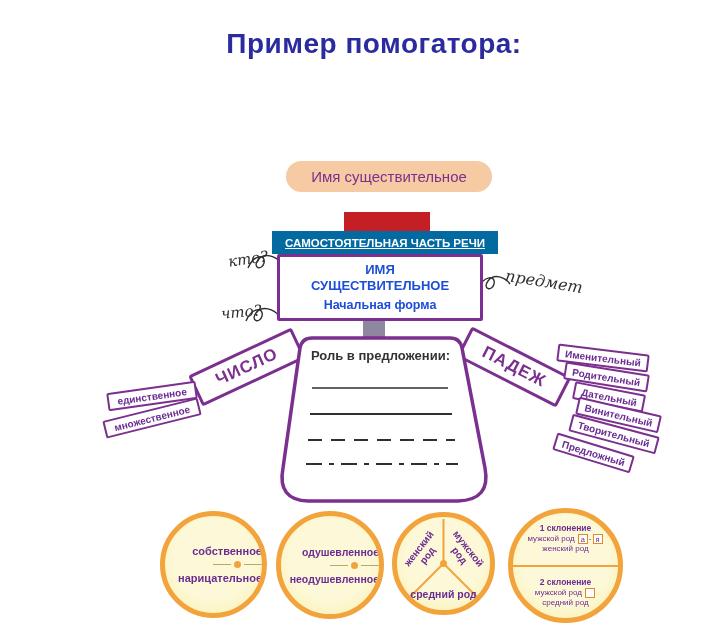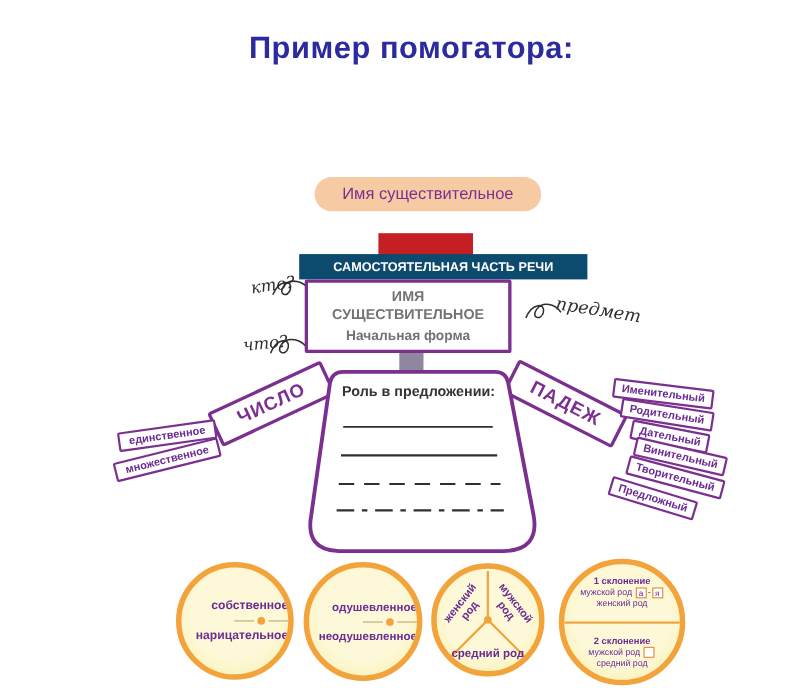--- a/index.html
+++ b/index.html
@@ -21,32 +21,32 @@
     display:flex; align-items:center; justify-content:center;
     color:#7b2f8e; font-weight:normal; font-size:15px; z-index:3;
   }
 
   
   .red-tab {
     position:absolute; left:344px; top:212px; width:86px; height:22px;
     background:#c51f26; z-index:2;
   }
   .red-banner {
-    position:absolute; left:272px; top:231px; width:262px; height:23px;
-    background:#0c4a6e; color:#fff; font-weight:bold; font-size:11.5px;
-    display:flex; align-items:center; justify-content:center;
-    white-space:nowrap; z-index:3;
+    position:absolute; left:272px; top:231px; width:226px; height:23px;
+    background:#0369a1; color:#fff; font-weight:bold; font-size:11.5px;
+    display:flex; align-items:center; justify-content:center;
+    white-space:nowrap; z-index:3;text-decoration:underline;
   }
 
   
   .head-box {
-    position:absolute; left:277px; top:254px; width:188px; height:67px;
+    position:absolute; left:277px; top:254px; width:206px; height:67px;
     background:#fff; border:3px solid #7b2f8e; border-radius:2px;
     display:flex; flex-direction:column; align-items:center; justify-content:center;
-    color:#737373; font-weight:bold; z-index:3; line-height:1.2;
+    color:#1d4ed8; font-weight:bold; z-index:3; line-height:1.2;
   }
   .head-box .l1, .head-box .l2 { font-size:13px; }
   .head-box .l3 { font-size:12.5px; margin-top:4px; }
 
   .connector {
     position:absolute; left:363px; top:318px; width:22px; height:22px;
     background:#8f87a0; border-radius:3px; z-index:1;
   }
 
   

